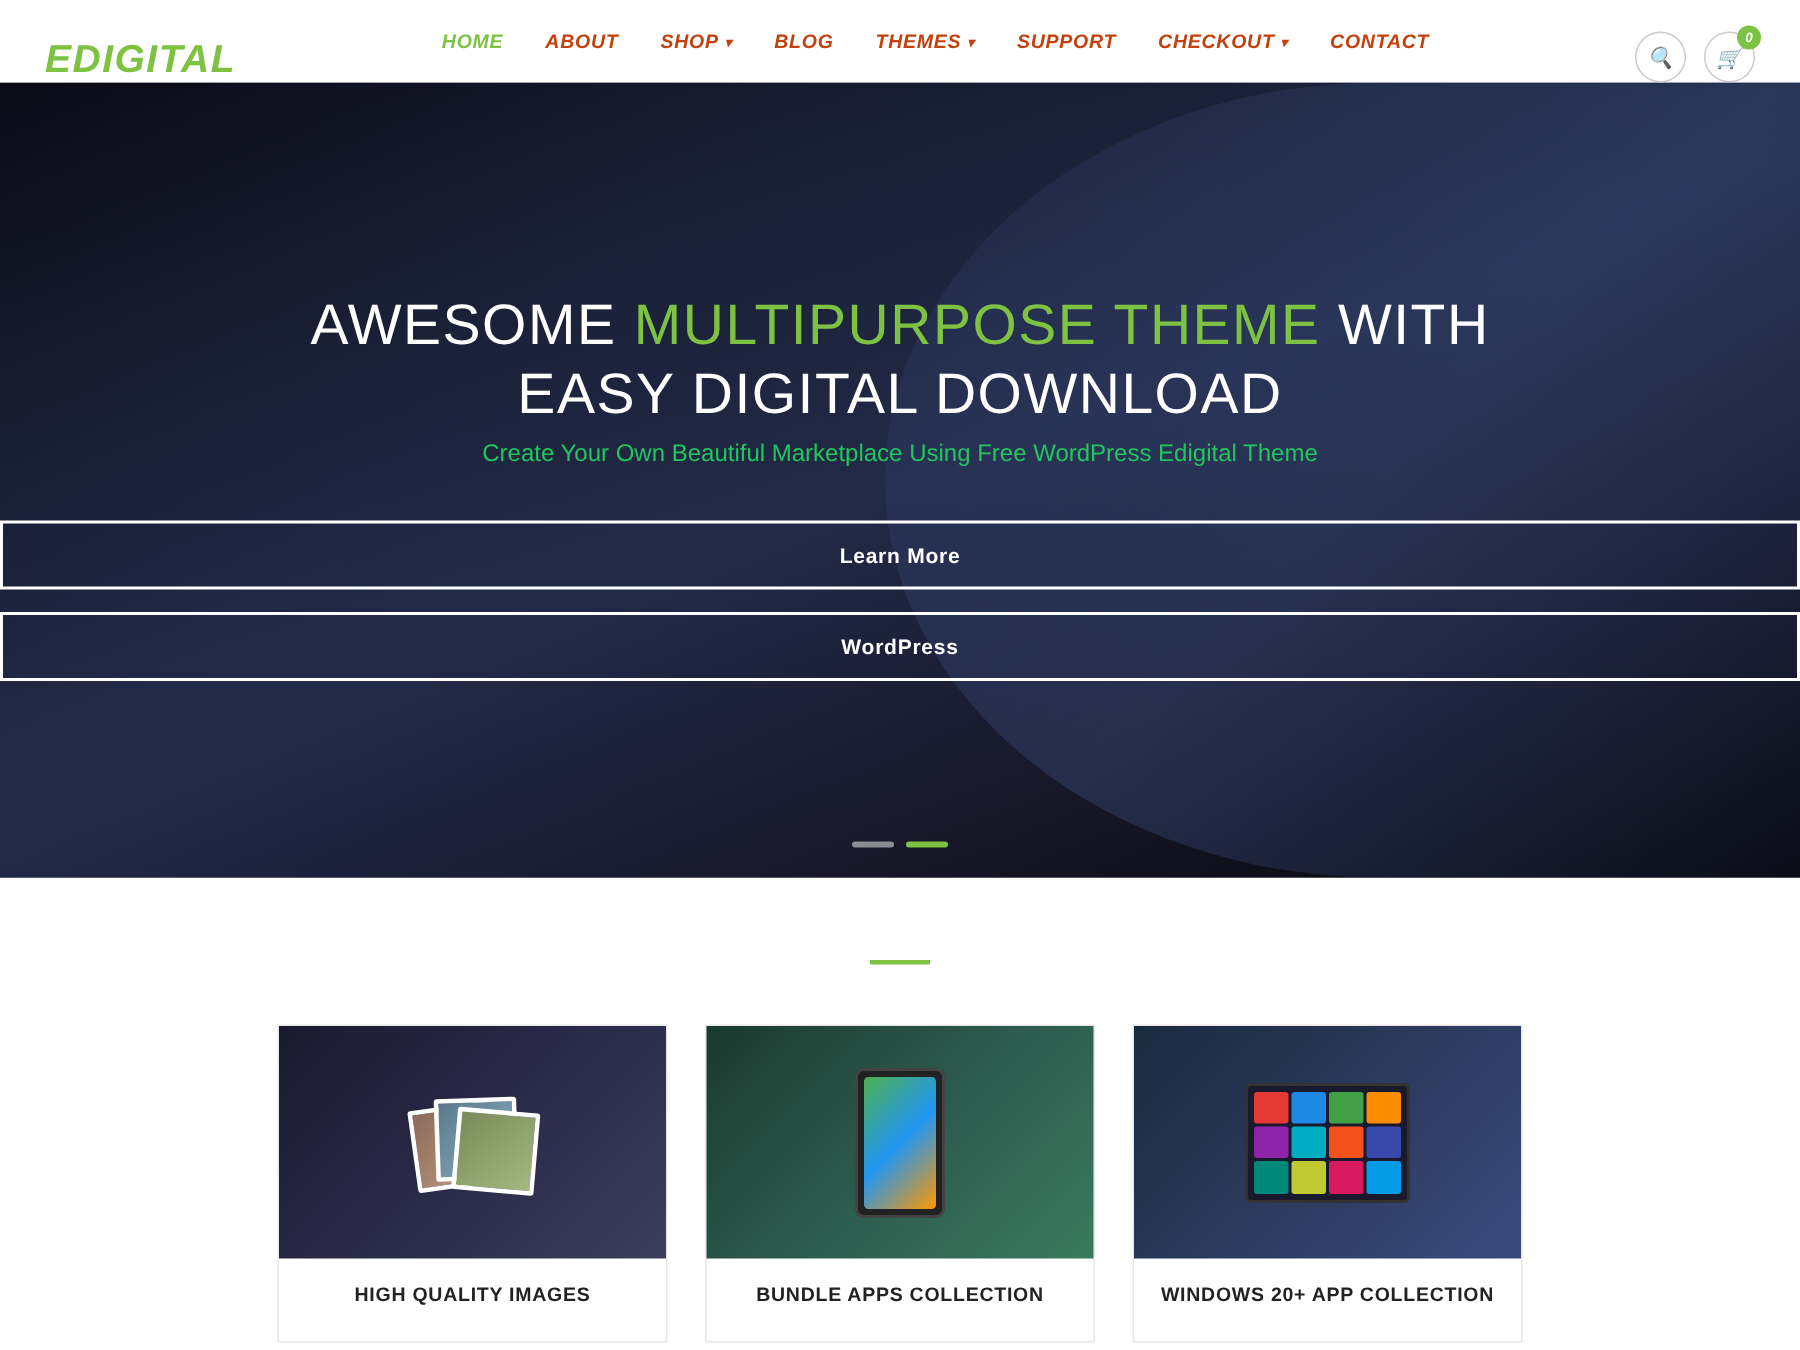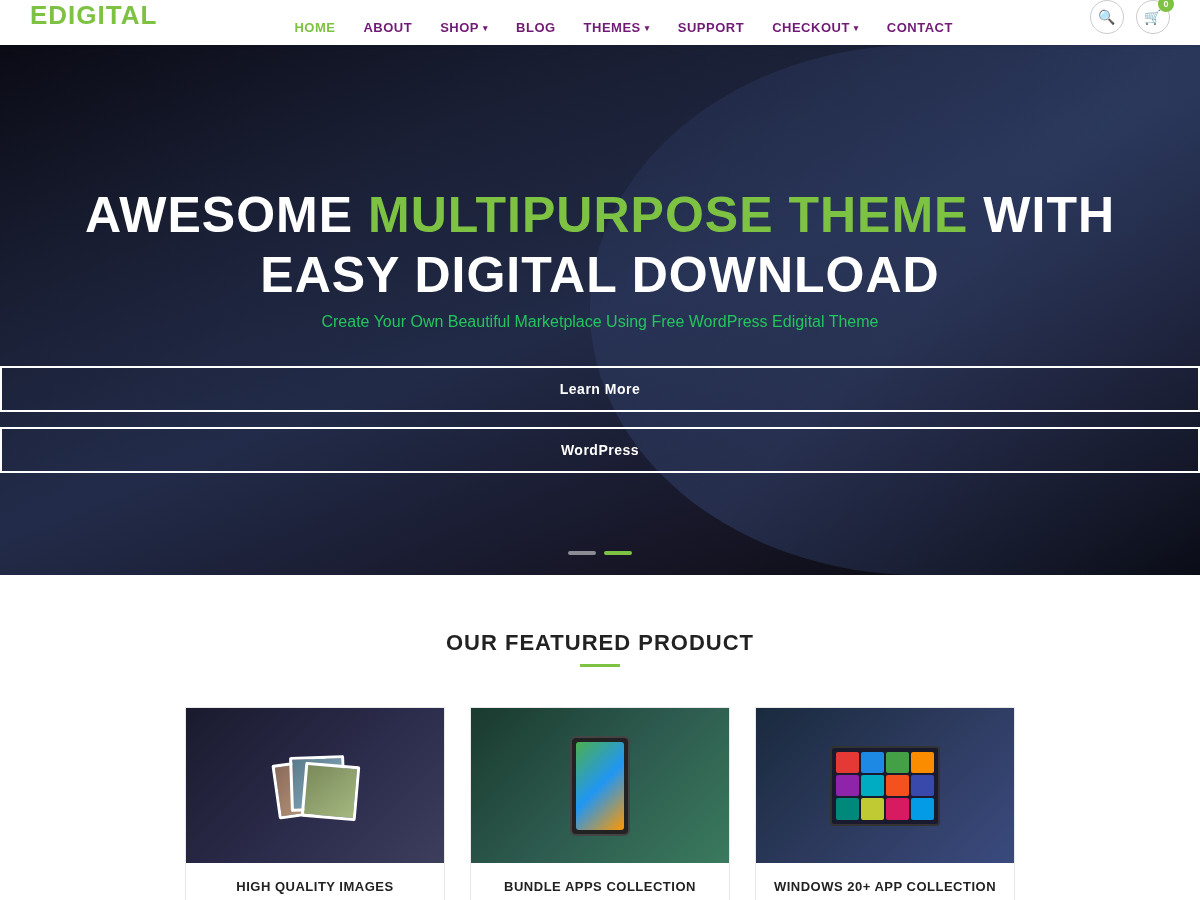--- a/index.html
+++ b/index.html
@@ -1,48 +1,49 @@
 <!DOCTYPE html>
 <html><head>
   <meta charset="utf-8">
   <style>
     * { margin: 0; padding: 0; box-sizing: border-box; }
     body { font-family: 'Arial', sans-serif; background: #f5f5f5; color: #333; }
 
     
     .header {
       display: flex;
-      align-items: flex-start;
+      align-items: flex-end;
       justify-content: space-between;
       padding: 0 30px;
-      height: 45px;
+      height: 55px;
       background: #fff;
       position: relative;
       z-index: 10;
       box-shadow: 0 1px 3px rgba(0,0,0,0.1);
+      font-style: italic;
     }
     .logo {
       font-size: 26px;
       font-weight: bold;
       color: #333;
       letter-spacing: 1px;
     }
     .logo span {
       color: #7dc242;
     }
     .nav {
       display: flex;
       align-items: center;
       gap: 0;
     }
     .nav-item {
       padding: 0 14px;
       font-size: 13px;
       font-weight: 600;
-      color: #701a75;
+      color: #c2410c;
       cursor: pointer;
       height: 55px;
       display: flex;
       align-items: center;
       text-transform: uppercase;
       letter-spacing: 0.5px;
       position: relative;
     }
     .nav-item.active { color: #7dc242; }
     .nav-item .chevron {
@@ -102,22 +103,22 @@
       inset: 0;
       background: rgba(0,0,0,0.45);
     }
     .hero-content {
       position: relative;
       z-index: 5;
       text-align: center;
       padding-top: 140px;
     }
     .hero-title {
-      font-size: 50px;
-      font-weight: 700;
+      font-size: 38px;
+      font-weight: 400;
       color: #fff;
       text-transform: uppercase;
       line-height: 1.2;
       margin-bottom: 8px;
       letter-spacing: 1px;
     }
     .hero-title .highlight {
       color: #7dc242;
     }
     .hero-subtitle {
@@ -339,21 +340,20 @@
     </div>
   </div>
 
   <div class="hero-dots">
     <div class="dot"></div>
     <div class="dot active"></div>
   </div>
 </section>
 
 <section class="featured-section">
-  <h2 class="section-title">OUR FEATURED PRODUCT</h2>
   <div class="section-underline"></div>
 
   <div class="products-grid">
 
     <div class="product-card">
       <div class="product-img product-img-1">
         <div class="photo-stack">
           <div class="photo-card"></div>
           <div class="photo-card"></div>
           <div class="photo-card"></div>

